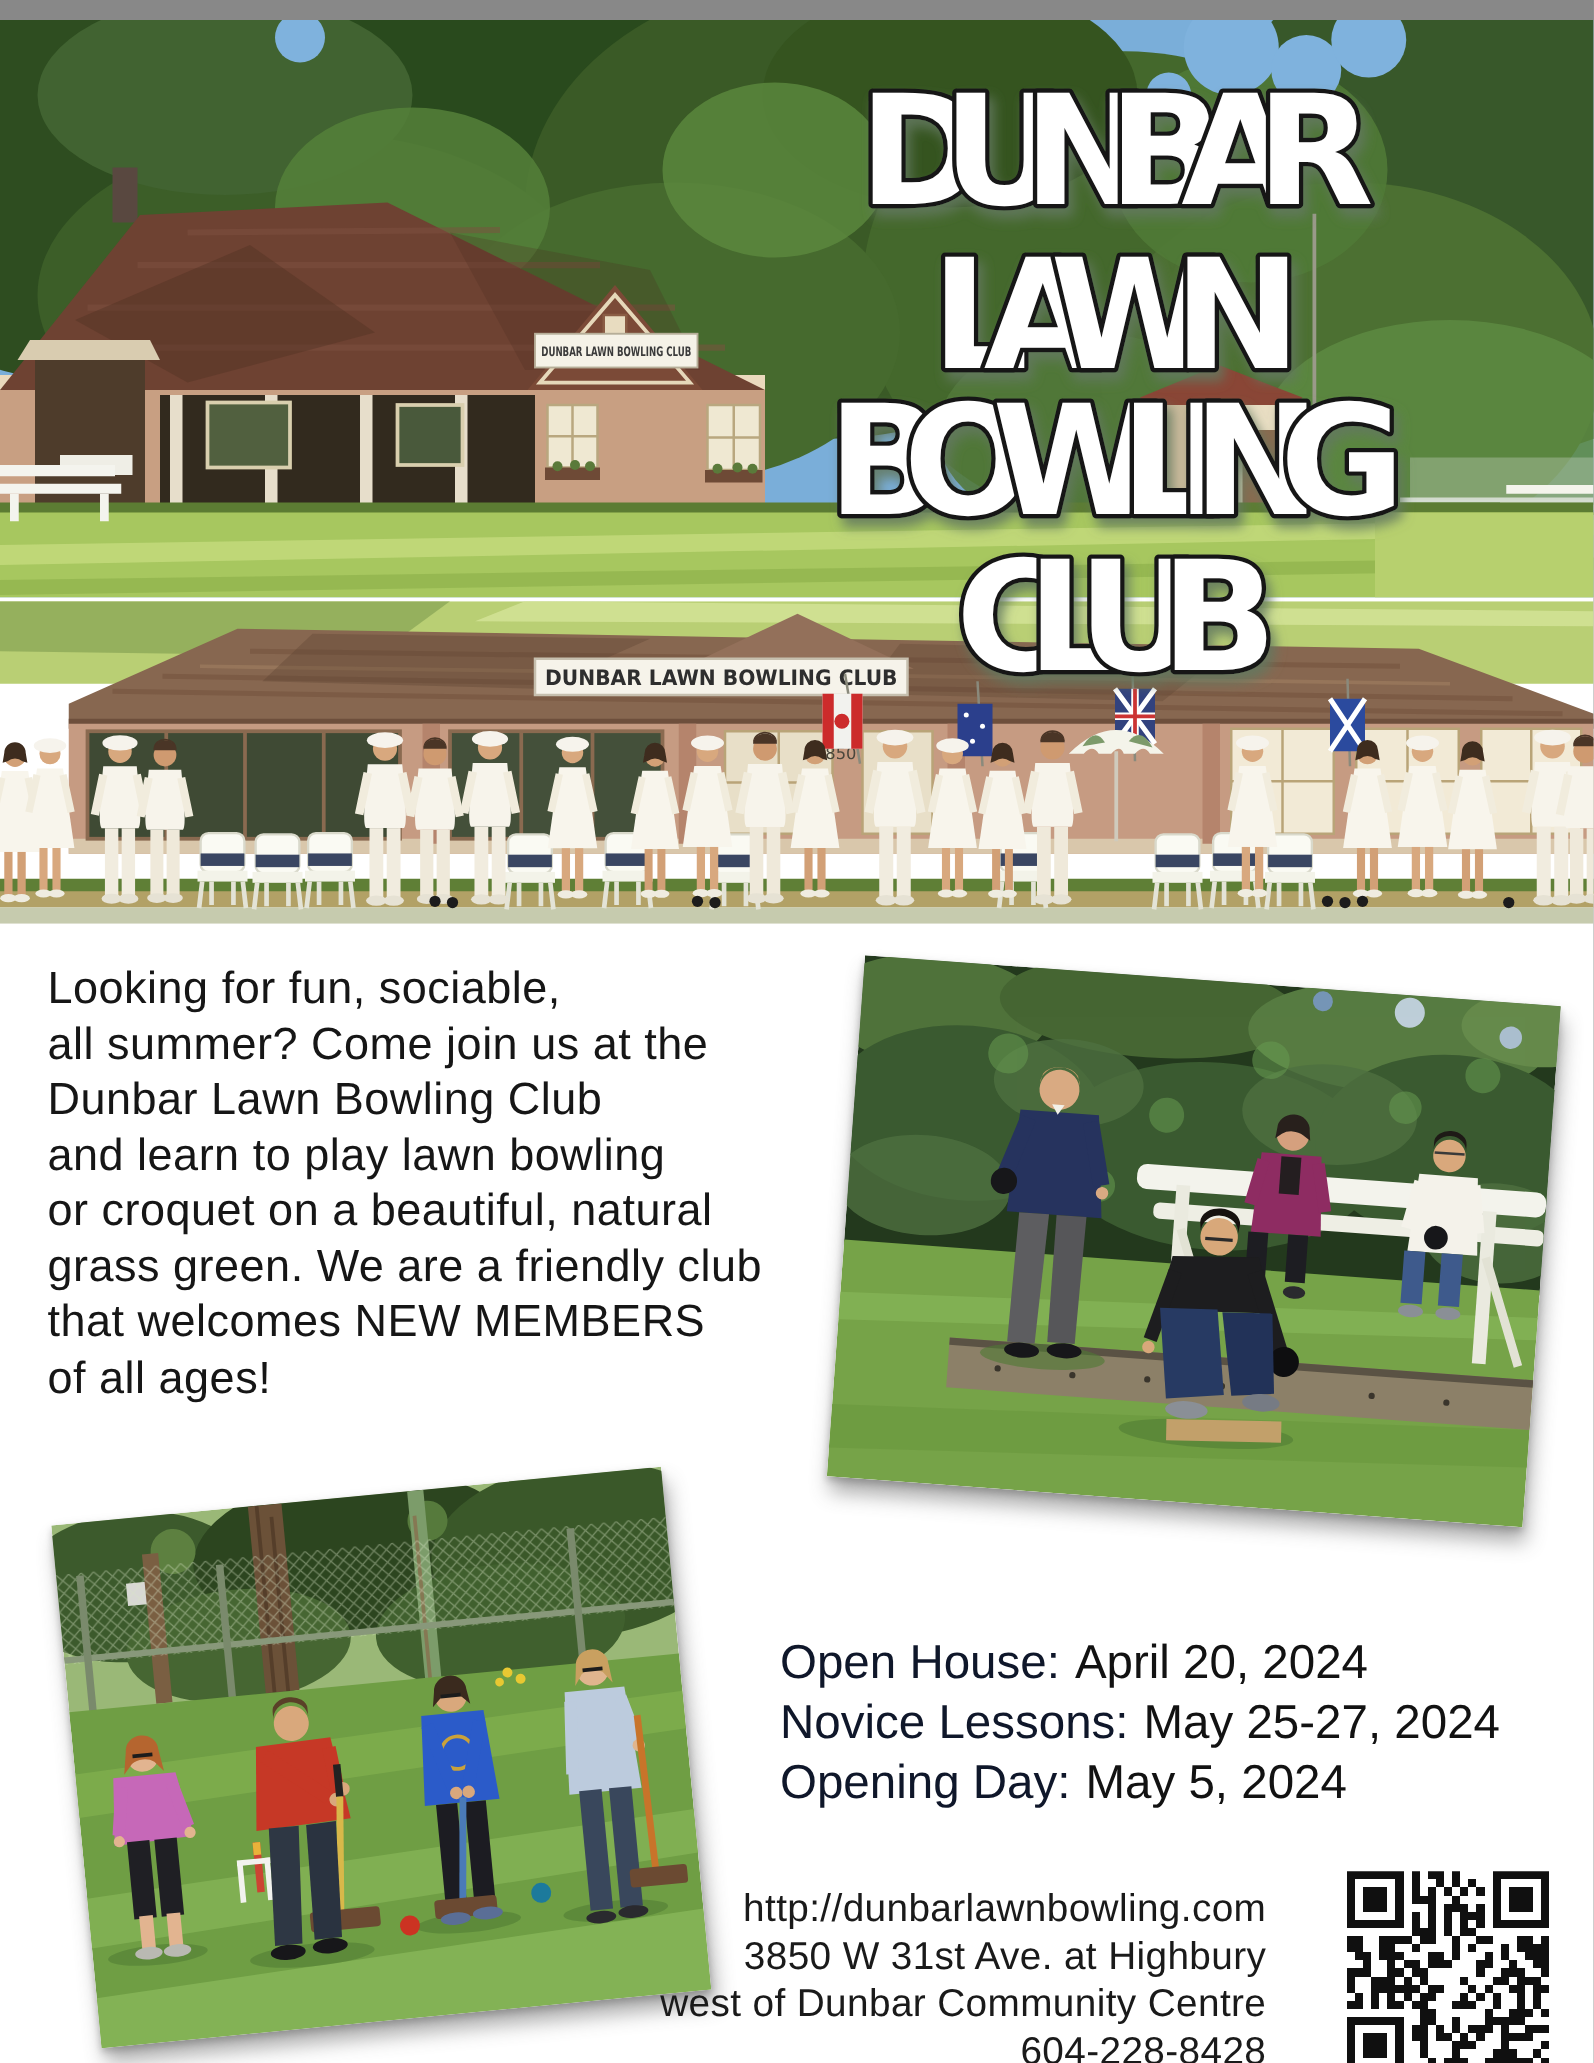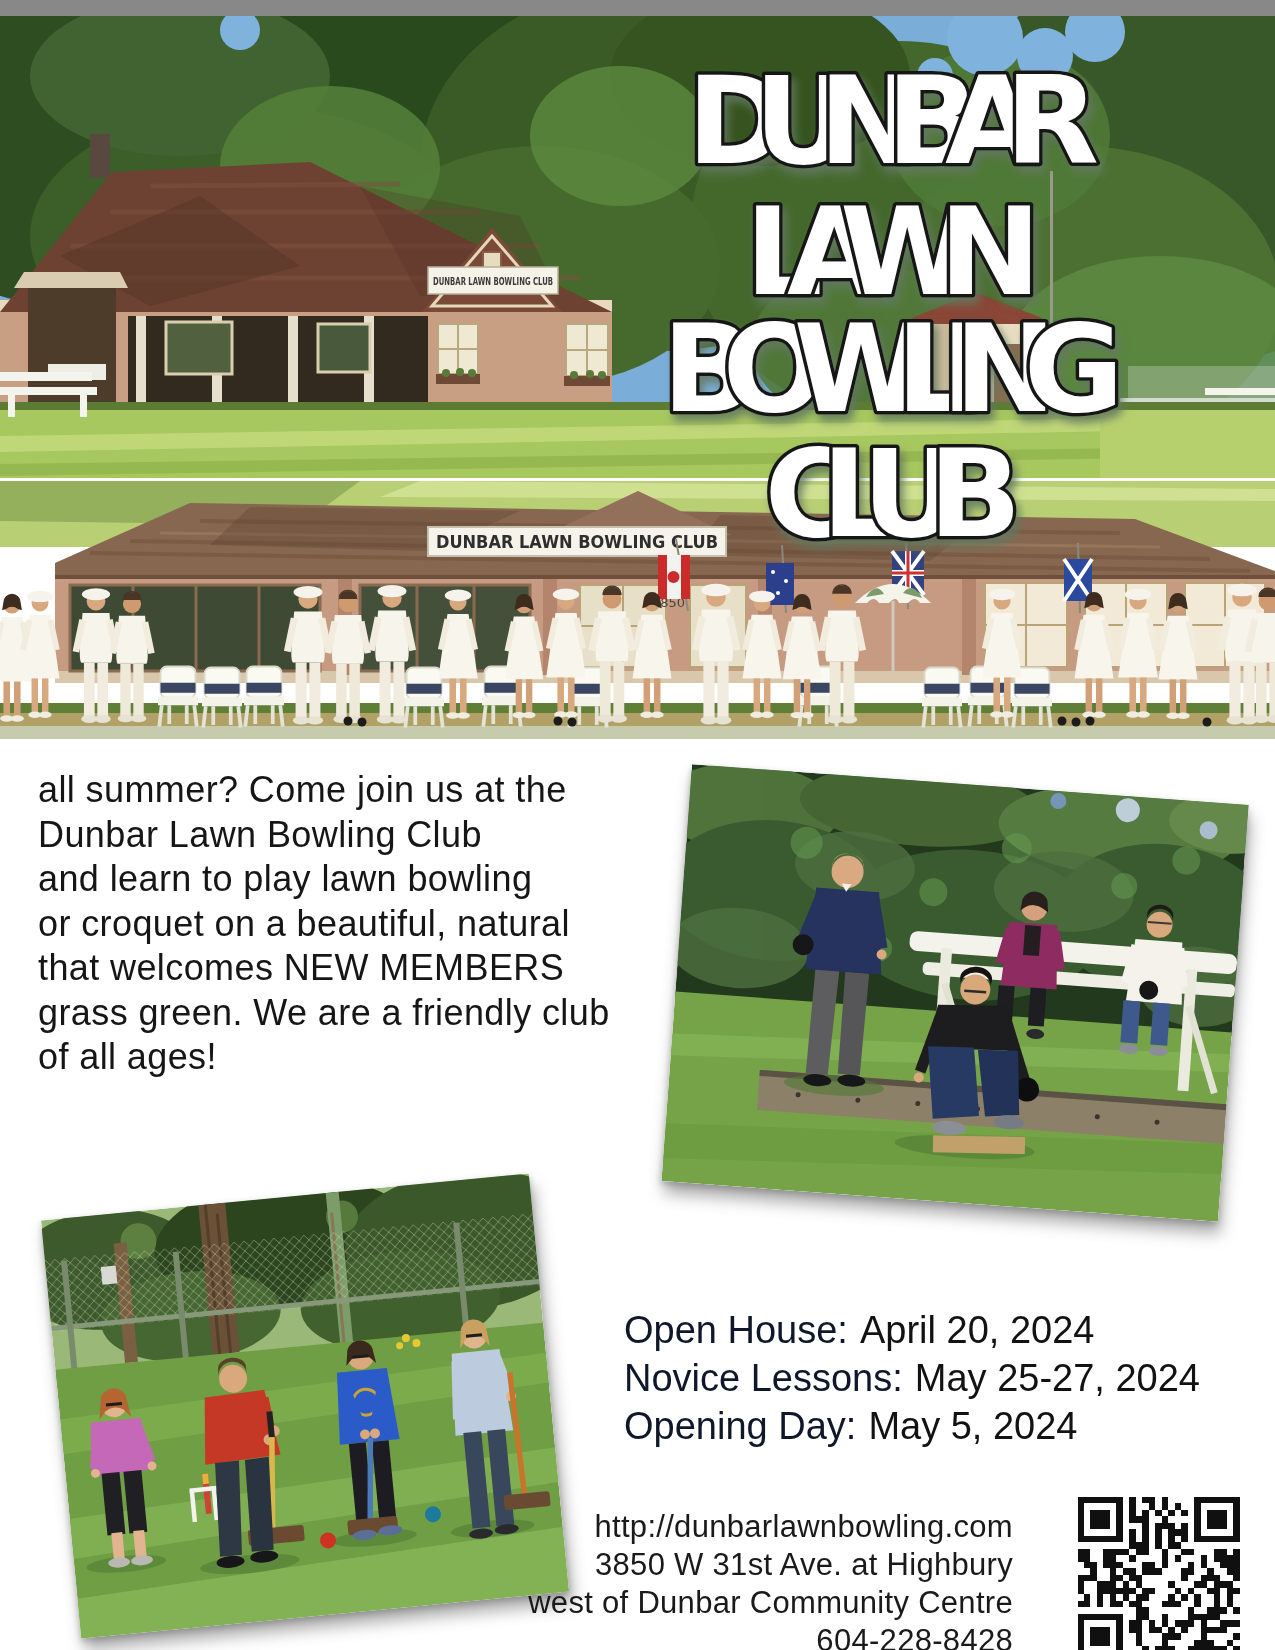--- a/index.html
+++ b/index.html
@@ -344,26 +344,27 @@
       <g filter="url(#glowT)" font-size="122" text-anchor="middle" lengthAdjust="spacingAndGlyphs">
         <text x="893" y="147" textLength="412">DUNBAR</text>
         <text x="893" y="278" textLength="296">LAWN</text>
         <text x="893" y="395" textLength="462">BOWLING</text>
         <text x="893" y="520" textLength="257">CLUB</text>
       </g>
     </svg>
   </div>
 
   <div class="intro">
+    <div>Looking for fun, sociable,</div>
     <div>all summer? Come join us at the</div>
     <div>Dunbar Lawn Bowling Club</div>
     <div>and learn to play lawn bowling</div>
     <div>or croquet on a beautiful, natural</div>
+    <div>grass green. We are a friendly club</div>
     <div>that welcomes NEW MEMBERS</div>
-    <div>grass green. We are a friendly club</div>
     <div>of all ages!</div>
   </div>
 
   <div class="photo-tilt photo-bowling">
     <svg viewBox="0 0 558 418" preserveAspectRatio="none">
 
       <rect width="558" height="232" fill="#23391d"></rect>
       <g opacity=".9">
         <ellipse cx="60" cy="40" rx="90" ry="45" fill="#55793f"></ellipse>
         <ellipse cx="230" cy="25" rx="120" ry="40" fill="#4a6b36"></ellipse>

